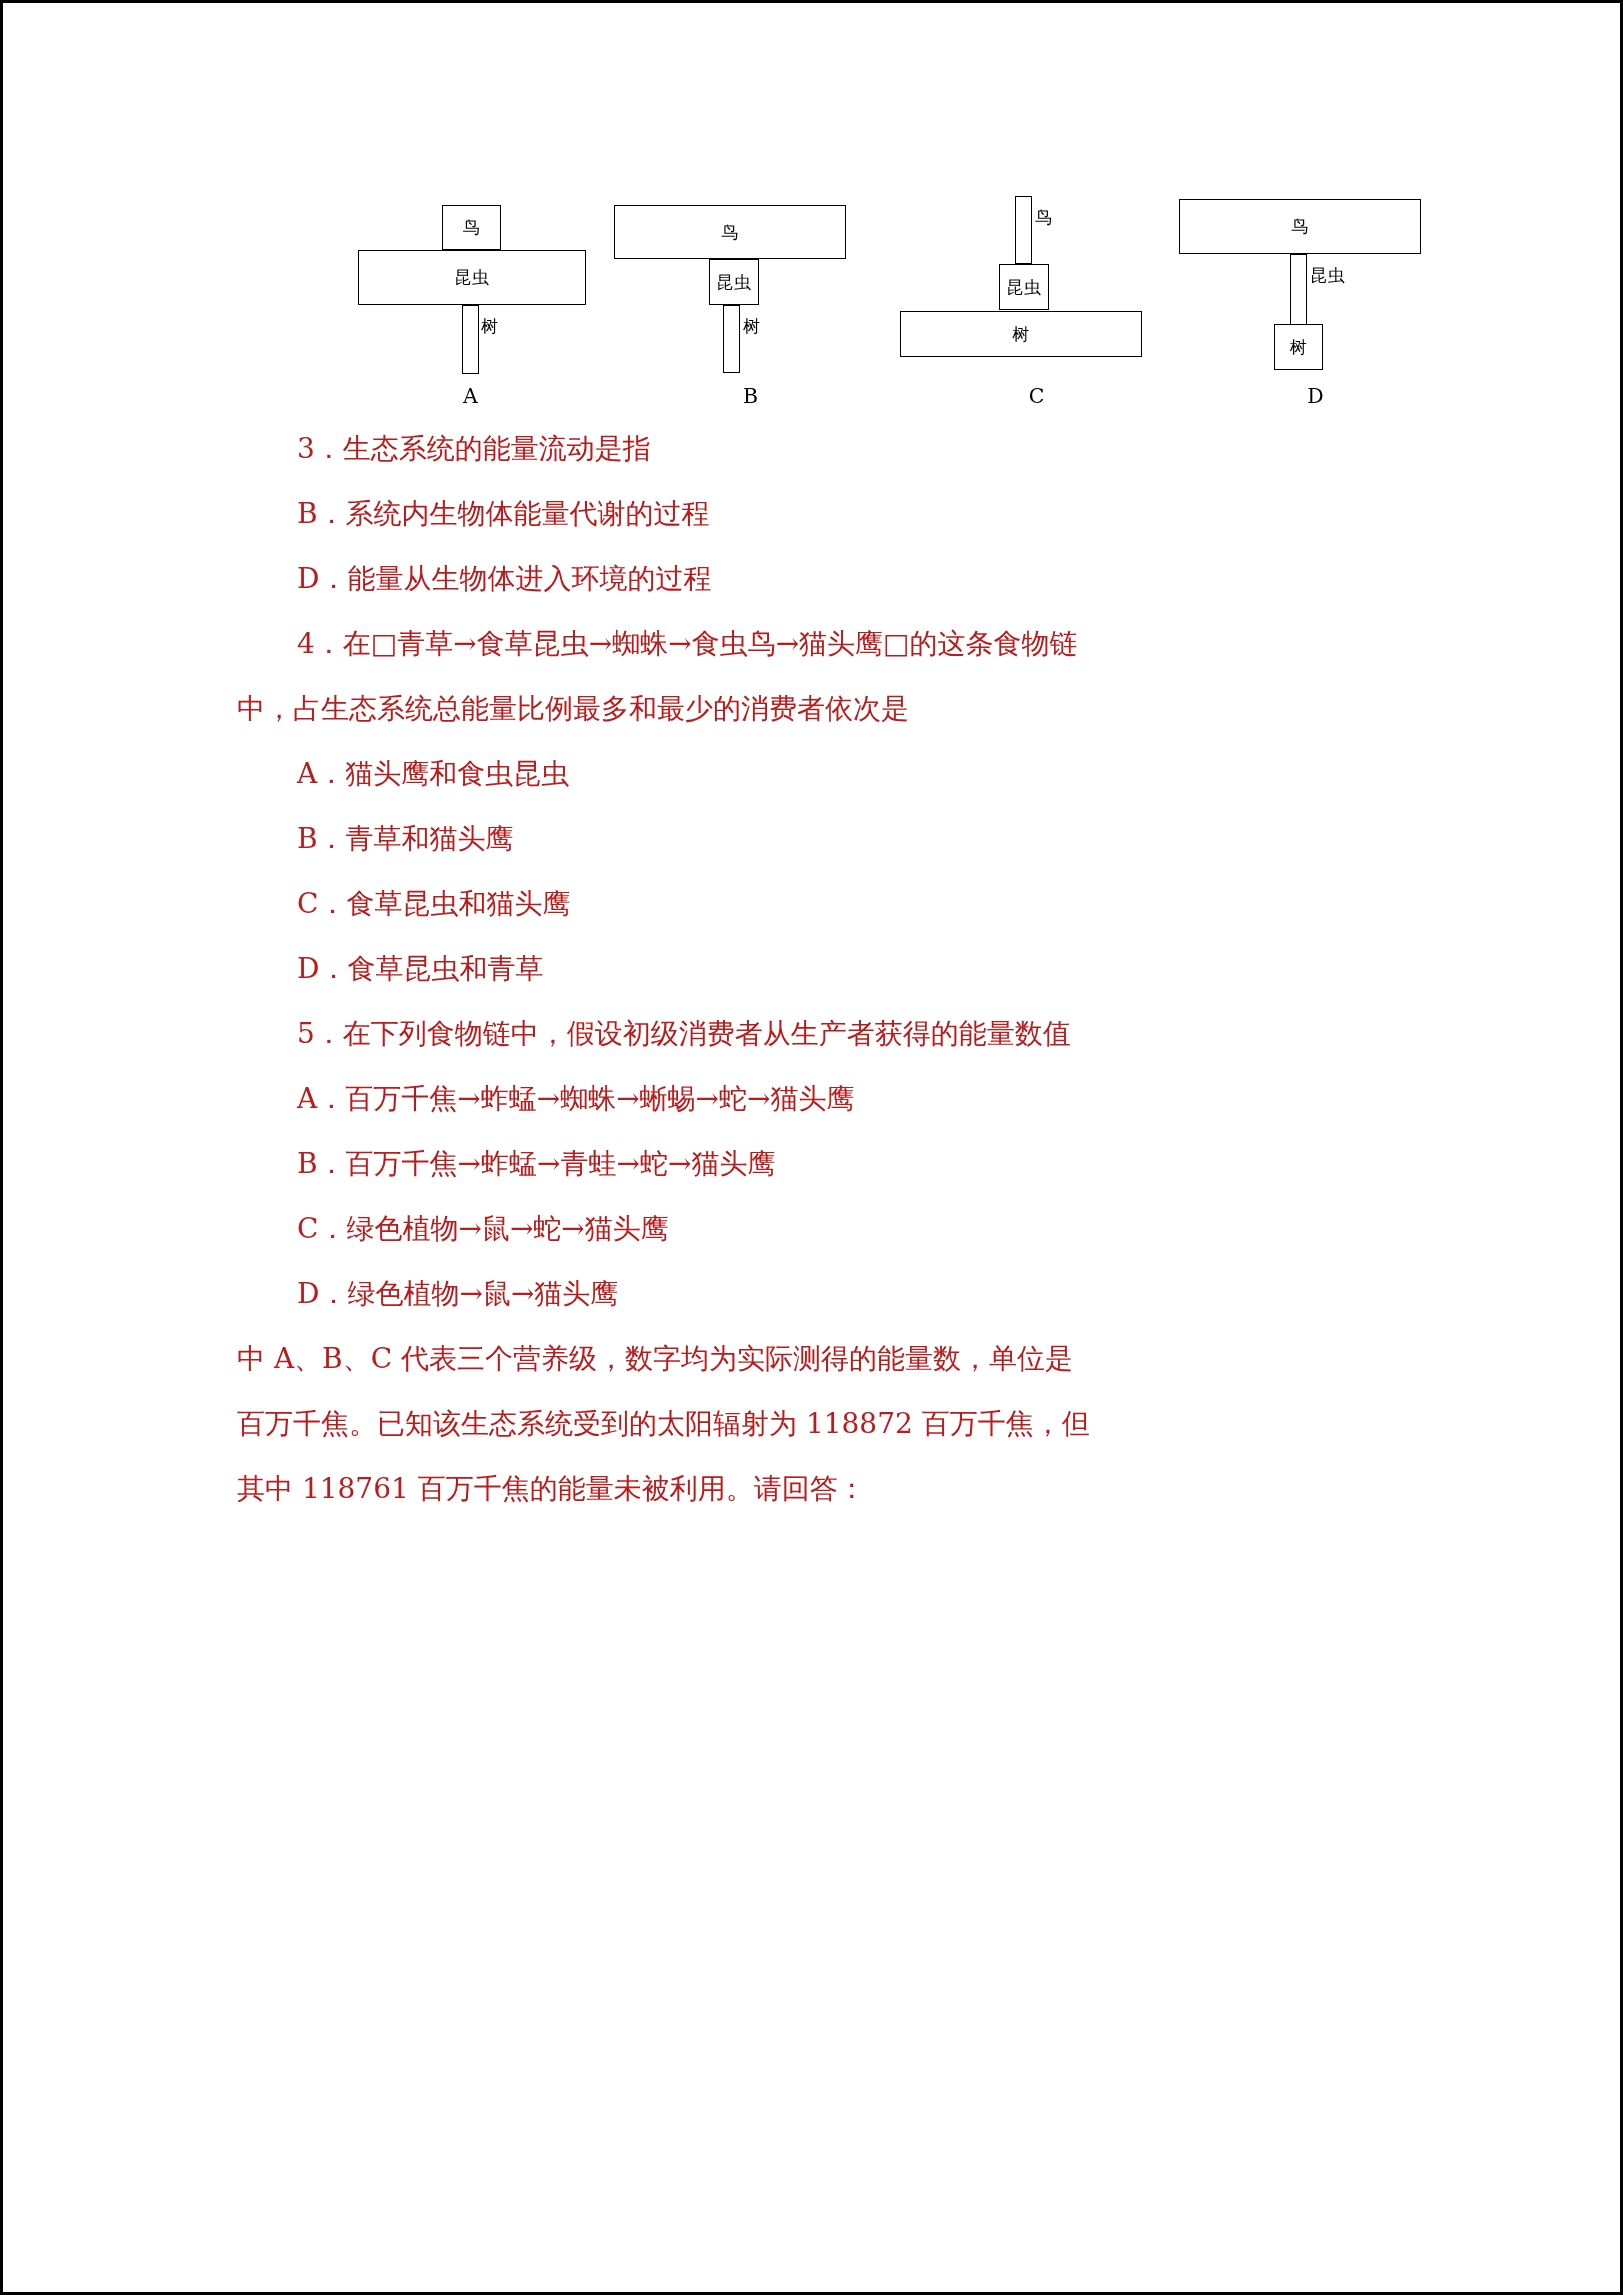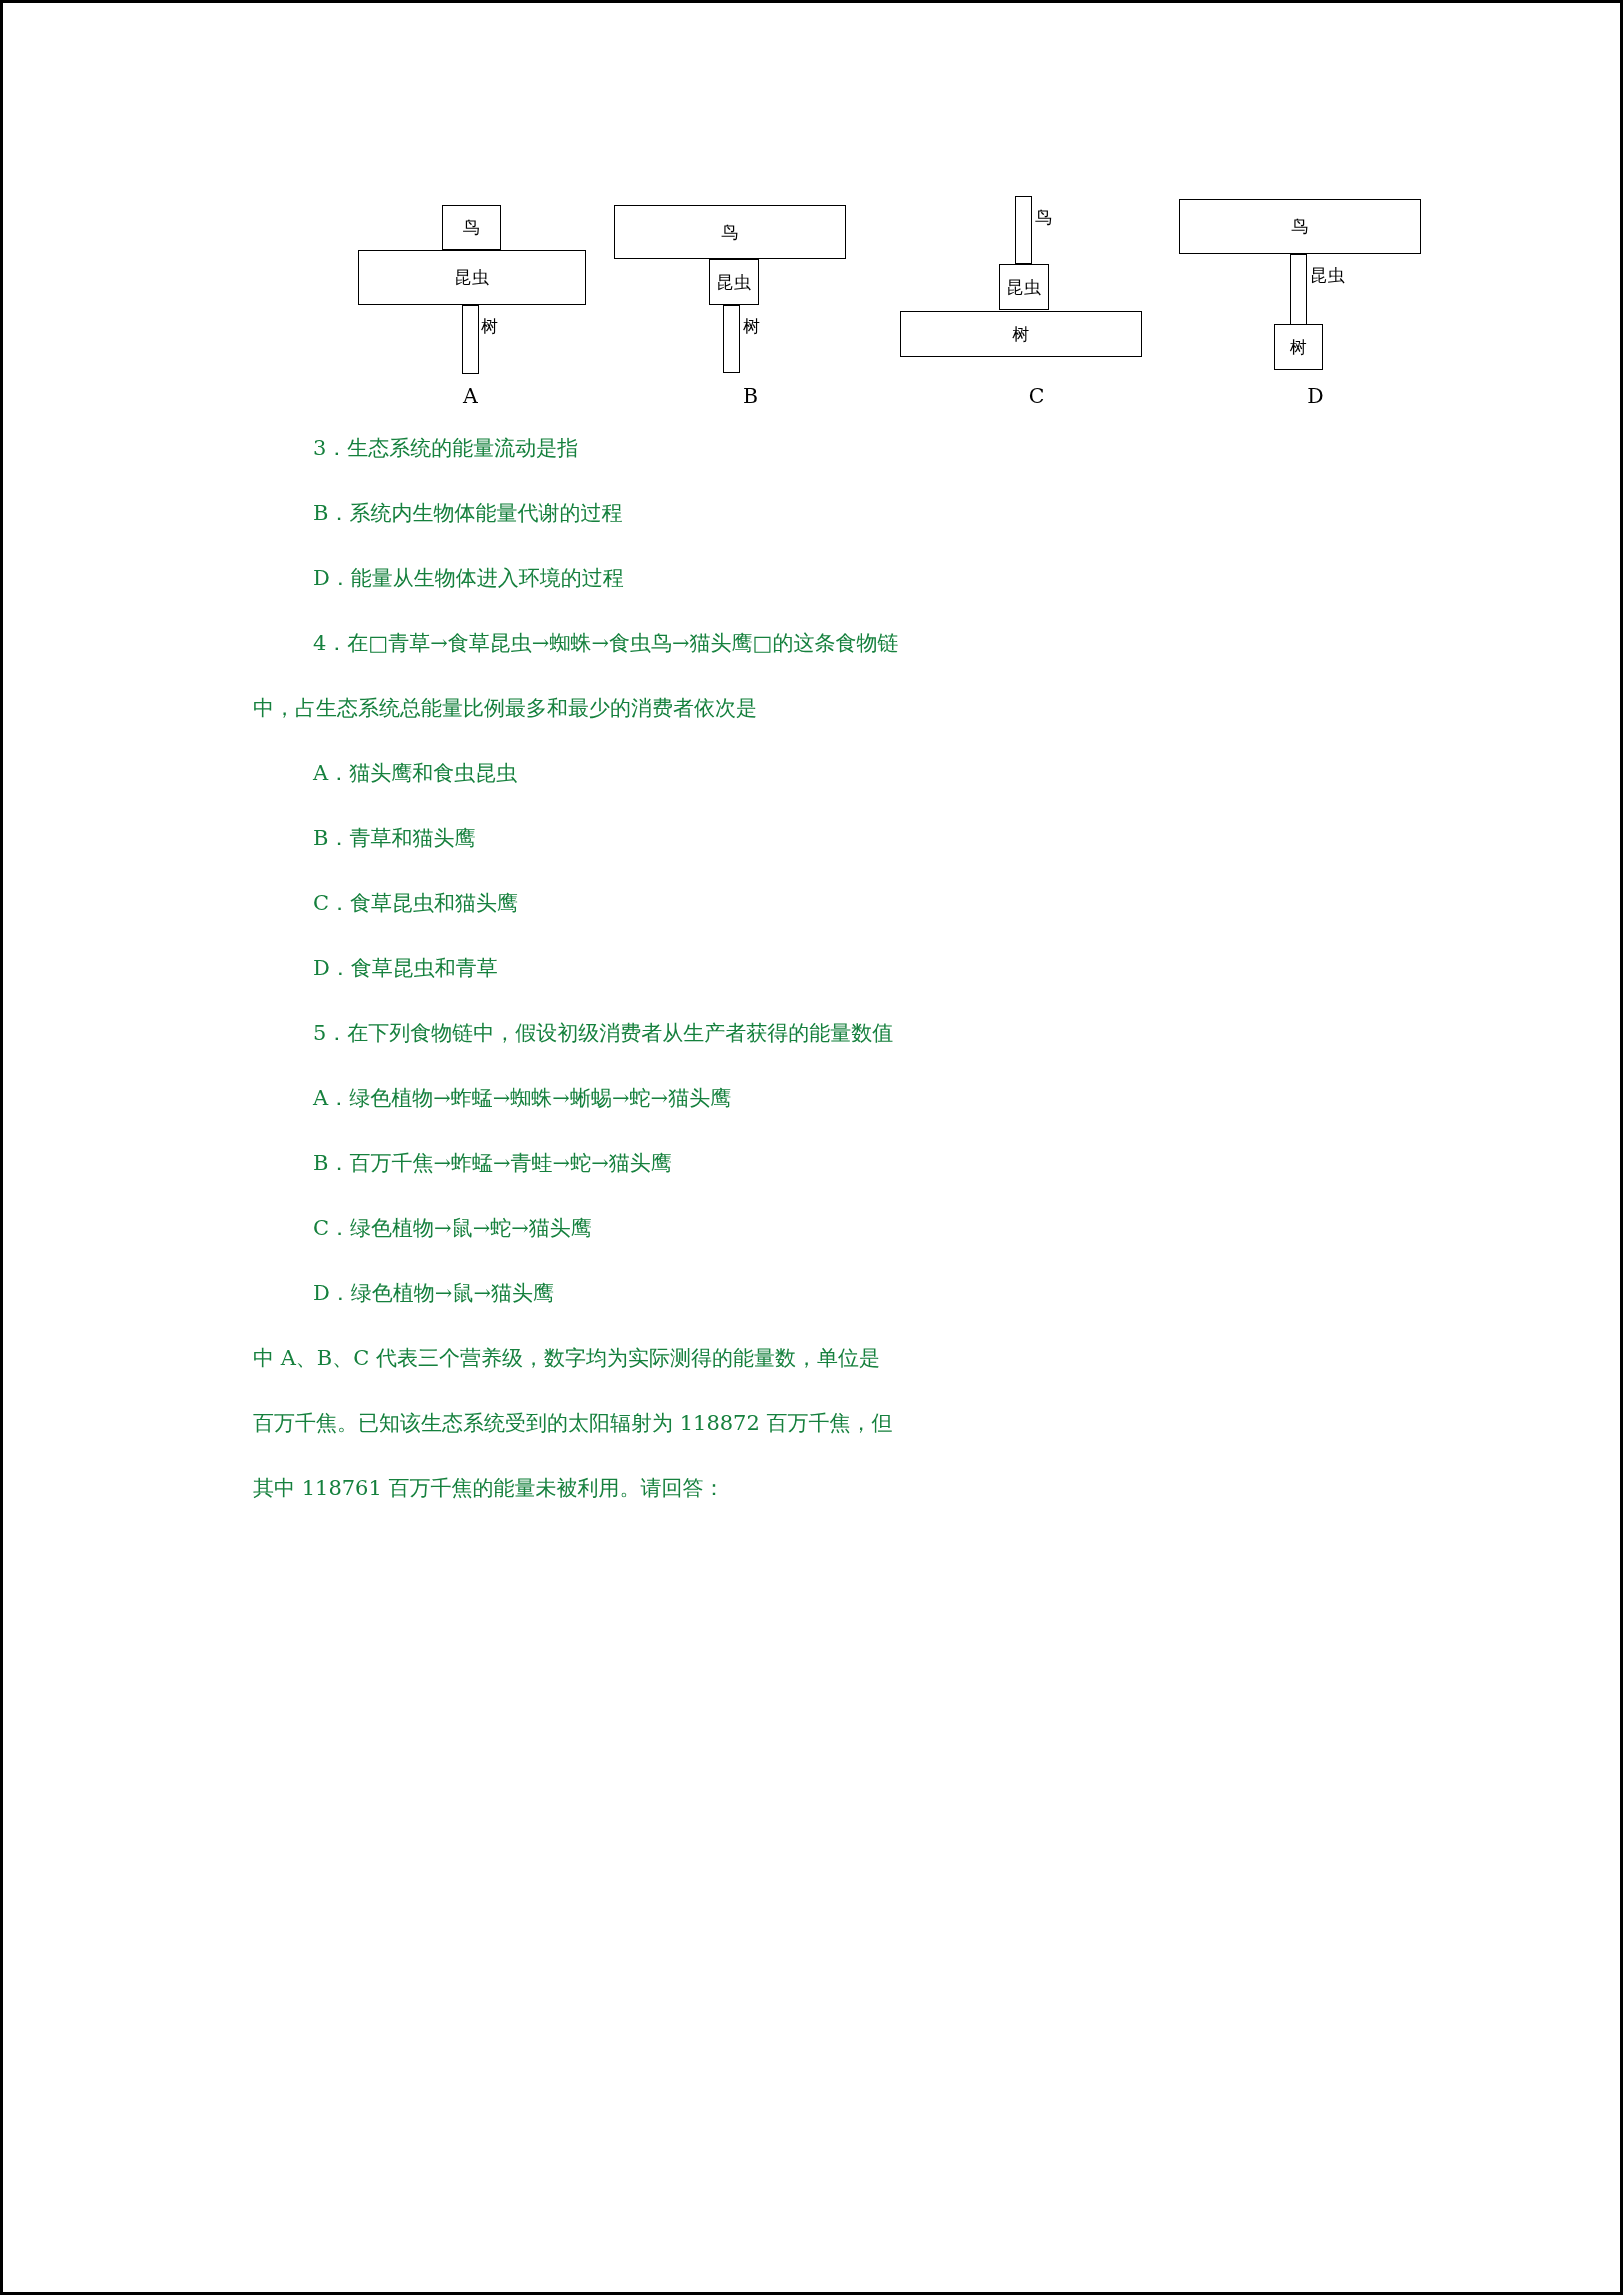--- a/index.html
+++ b/index.html
@@ -97,26 +97,26 @@
     bottom: -5.5px;
     width: 100%;
     text-align: center;
     font-family: "DejaVu Serif", "Liberation Serif", serif;
     font-size: 20.5px;
   }
 
   
   .body-text {
     position: absolute;
-    left: 253px;
+    left: 237px;
     top: 416px;
     width: 1159px;
-    font-size: 21px;
+    font-size: 28px;
     line-height: 1.0;
-    color: #15803d;
+    color: #b91c1c;
   }
   p.line {
     margin: 0 0 0 0;
     padding: 0;
     height: 65px;
     line-height: 65px;
     white-space: nowrap;
     font-family: "DejaVu Serif", "Liberation Serif", serif;
   }
   p.indent  { text-indent: 0; padding-left: 60px; }
@@ -203,21 +203,21 @@
     <p class="line indent">D．能量从生物体进入环境的过程</p>
 
     <p class="line indent">4．在□青草→食草昆虫→蜘蛛→食虫鸟→猫头鹰□的这条食物链</p>
     <p class="line flush">中，占生态系统总能量比例最多和最少的消费者依次是</p>
     <p class="line indent">A．猫头鹰和食虫昆虫</p>
     <p class="line indent">B．青草和猫头鹰</p>
     <p class="line indent">C．食草昆虫和猫头鹰</p>
     <p class="line indent">D．食草昆虫和青草</p>
 
     <p class="line indent">5．在下列食物链中，假设初级消费者从生产者获得的能量数值</p>
-    <p class="line indent">A．绿色植物→蚱蜢→蜘蛛→蜥蜴→蛇→猫头鹰</p>
+    <p class="line indent">A．百万千焦→蚱蜢→蜘蛛→蜥蜴→蛇→猫头鹰</p>
     <p class="line indent">B．百万千焦→蚱蜢→青蛙→蛇→猫头鹰</p>
     <p class="line indent">C．绿色植物→鼠→蛇→猫头鹰</p>
     <p class="line indent">D．绿色植物→鼠→猫头鹰</p>
 
     <p class="line flush">中 A、B、C 代表三个营养级，数字均为实际测得的能量数，单位是</p>
     <p class="line flush">百万千焦。已知该生态系统受到的太阳辐射为 118872 百万千焦，但</p>
     <p class="line flush">其中 118761 百万千焦的能量未被利用。请回答：</p>
 
   </div>
 

